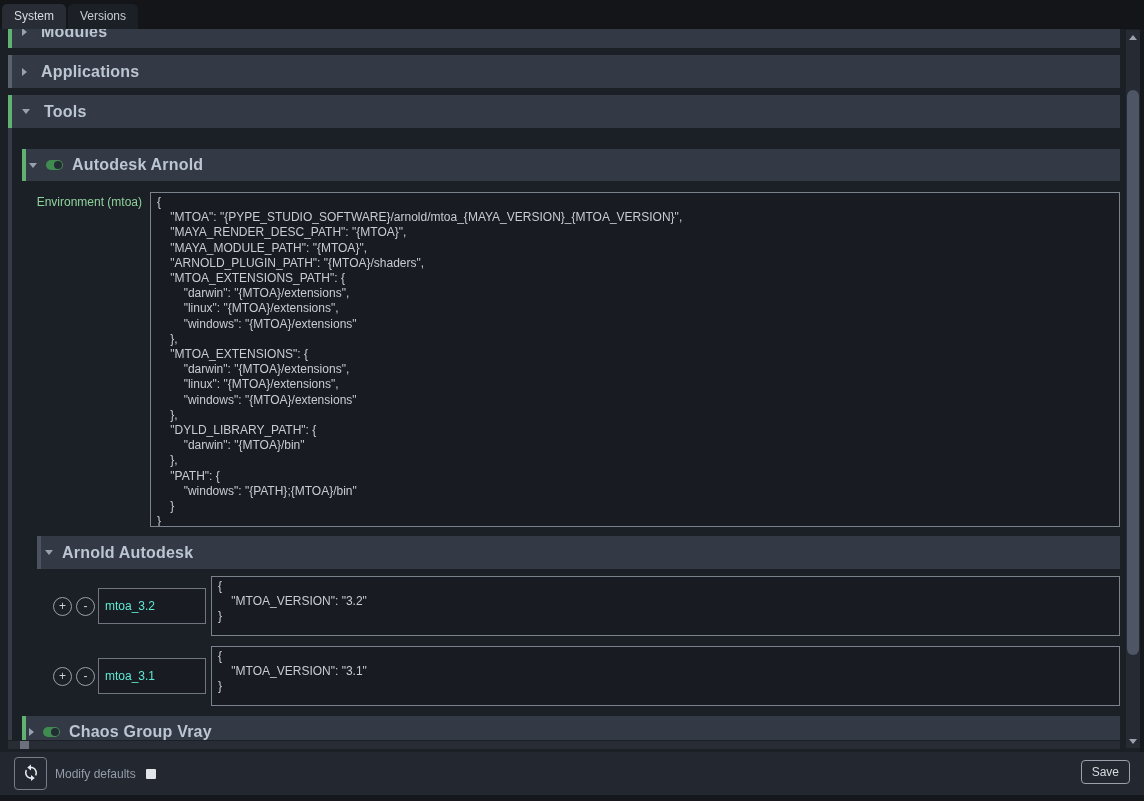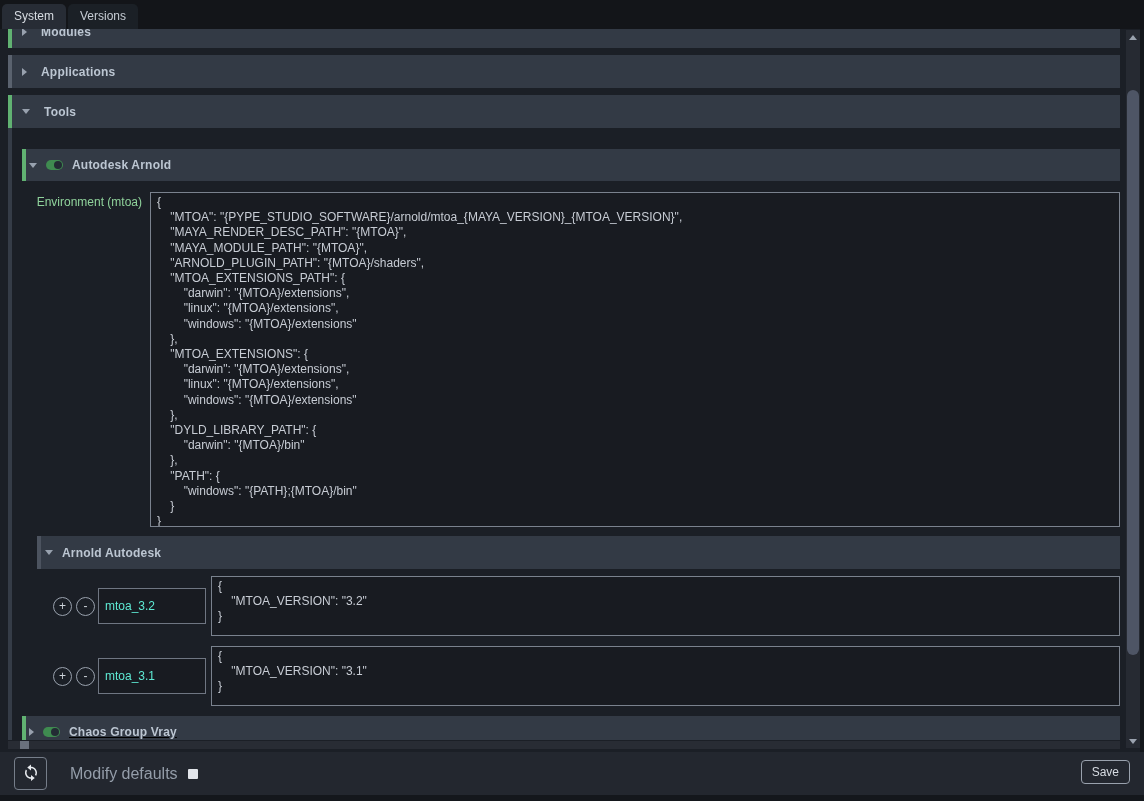--- a/index.html
+++ b/index.html
@@ -19,21 +19,21 @@
               background:#1b1f26; overflow:hidden; }
   .scrollpane { position:absolute; left:0; top:0; width:1122px; bottom:12px; overflow:hidden; }
 
   
   .hdr { position:relative; height:33px; background:#333a45; display:flex;
          align-items:center; }
   .hdr .bar { position:absolute; left:0; top:0; bottom:0; width:4px; }
   .bar-green { background:#61b272; }
   .bar-gray  { background:#5a626e; }
   .bar-dim   { background:#4c535f; }
-  .hdr-title { font-size:12px; font-weight:bold; color:#bcc6d2; letter-spacing:.2px; }
+  .hdr-title { font-size:16px; font-weight:bold; color:#bcc6d2; letter-spacing:.2px; }
 
   .tri-down { width:0; height:0; border-left:4px solid transparent;
               border-right:4px solid transparent; border-top:5px solid #98a1ae; }
   .tri-right { width:0; height:0; border-top:4px solid transparent;
                border-bottom:4px solid transparent; border-left:5px solid #98a1ae; }
 
   .toggle { position:relative; width:17px; height:10px; border-radius:5px;
             background:#3f8b50; flex:0 0 auto; }
   .toggle .knob { position:absolute; right:1px; top:1px; width:8px; height:8px;
                   border-radius:50%; background:#232b34; }
@@ -47,21 +47,21 @@
   
   .tools-body { margin-left:8px; width:1112px; border-left:4px solid #353c47;
                 padding-top:21px; padding-bottom:8px; }
 
   .sub-hdr { height:32px; }
   .arnold-hdr, .chaos-hdr { margin-left:10px; width:1098px; padding-left:7px; }
   .arnold-hdr .toggle, .chaos-hdr .toggle { margin-left:9px; }
   .arnold-hdr .hdr-title, .chaos-hdr .hdr-title { margin-left:9px; }
   .versions-hdr { margin-left:25px; width:1083px; margin-top:9px; padding-left:8px; }
   .versions-hdr .hdr-title { margin-left:9px; }
-  .chaos-hdr { margin-top:10px;text-decoration:underline; }
+  .chaos-hdr { margin-top:10px; }
 
   
   .env-row { display:flex; align-items:flex-start; margin-top:11px; }
   .env-label { width:130px; text-align:right; font-size:12px; color:#8fd29b;
                padding-top:3px; flex:0 0 auto; }
   textarea { display:block; background:#181b21; border:1px solid #7a828e;
              color:#c7ccd4; font-family:"Liberation Sans", sans-serif;
              font-size:12px; line-height:15.2px; padding:2px 6px;
              white-space:pre; resize:none; overflow:hidden; outline:none; }
   .env-text { margin-left:8px; width:972px; height:335px; }
@@ -96,21 +96,21 @@
             background:#4e5565; border-radius:6px; }
   .right-edge { position:absolute; right:0; top:0; bottom:0; width:4px; background:#14171c; }
 
   
   .footer { position:absolute; left:0; right:0; bottom:0; height:49px;
             background:#23272f; border-bottom:6px solid #14171c;
             display:flex; align-items:center; }
   .refresh-btn { width:33px; height:33px; margin-left:14px; border-radius:4px;
                  border:1px solid #767e8a; background:transparent; display:flex;
                  align-items:center; justify-content:center; }
-  .modify-label { margin-left:23px; font-size:16px; color:#949da9; }
+  .modify-label { margin-left:8px; font-size:12px; color:#949da9; }
   .modify-check { width:10px; height:10px; background:#e2e5ea; margin-left:10px;
                   border:none; border-radius:1px; }
   .save-btn { position:absolute; right:14px; top:8px; padding:4px 10px;
               border:1px solid #99a1ad; border-radius:4px; background:transparent;
               color:#d6dbe2; font-size:12px; font-family:"Liberation Sans", sans-serif; }
 </style>
 </head>
 <body>
 
 <div class="app">

